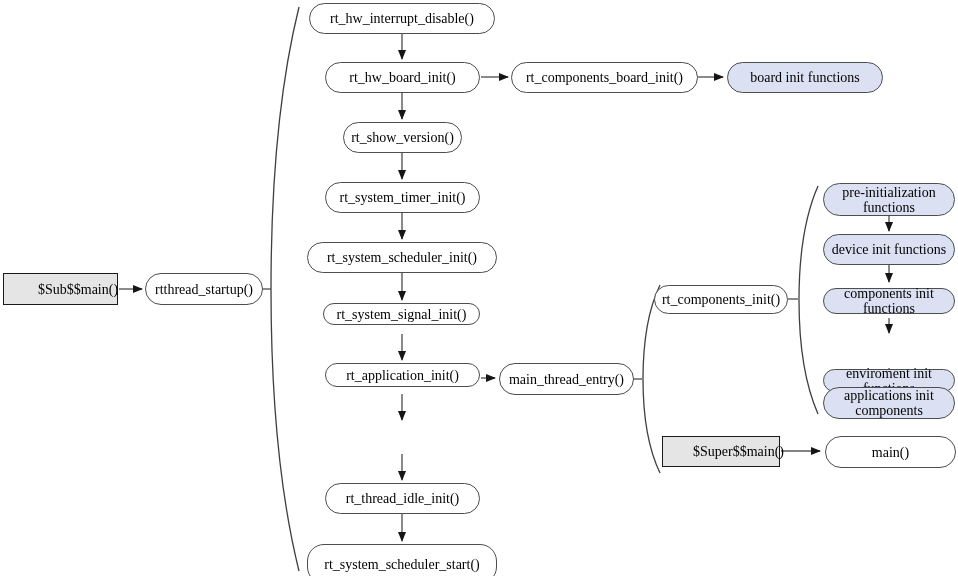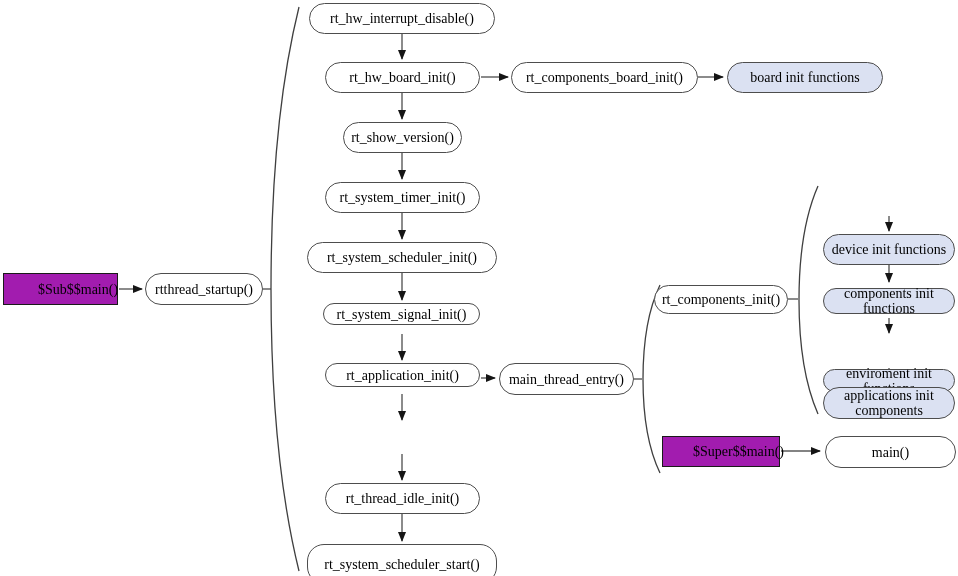--- a/index.html
+++ b/index.html
@@ -9,21 +9,21 @@
     overflow:hidden;
   }
   #wires{position:absolute;left:0;top:0;width:958px;height:576px;}
   .node{
     position:absolute;display:flex;align-items:center;justify-content:center;
     text-align:center;font-size:14px;color:#000;line-height:15px;
     box-sizing:border-box;background:#fff;border:1.4px solid #4d4d4d;
   }
   .stadium{border-radius:17px;}
   .blue{background:#dbe1f2;border-color:#4d4d4d;}
-  .tan{background:#a21caf;border:1.4px solid #1a1a1a;border-radius:0;padding-left:35px;}
+  .tan{background:#e5e5e5;border:1.4px solid #1a1a1a;border-radius:0;padding-left:35px;}
   .wire{stroke:#5a5a5a;stroke-width:1.4;fill:none;}
   .paren{stroke:#3f3f3f;stroke-width:1.3;fill:none;}
 </style>
 </head>
 <body>
 
 <div id="stage">
 
   <svg id="wires">
     <defs>
@@ -73,20 +73,21 @@
   <div class="node stadium" style="left:325px;top:182px;width:155px;height:31px;">rt_system_timer_init()</div>
   <div class="node stadium" style="left:307px;top:242px;width:190px;height:31px;">rt_system_scheduler_init()</div>
   <div class="node stadium" style="left:323px;top:303px;width:157px;height:22px;">rt_system_signal_init()</div>
   <div class="node stadium" style="left:325px;top:363px;width:155px;height:24px;">rt_application_init()</div>
   <div class="node stadium" style="left:325px;top:483px;width:155px;height:31px;">rt_thread_idle_init()</div>
   <div class="node stadium" style="left:307px;top:544px;width:190px;height:40px;">rt_system_scheduler_start()</div>
 
   <div class="node stadium" style="left:499px;top:363px;width:135px;height:32px;">main_thread_entry()</div>
   <div class="node stadium" style="left:654px;top:285px;width:134px;height:29px;">rt_components_init()</div>
 
+  <div class="node stadium blue" style="left:823px;top:183px;width:132px;height:33px;">pre-initialization functions</div>
   <div class="node stadium blue" style="left:823px;top:234px;width:132px;height:31px;">device init functions</div>
   <div class="node stadium blue" style="left:823px;top:288px;width:132px;height:26px;">components init functions</div>
   <div class="node stadium blue" style="left:823px;top:336px;width:132px;height:23px;margin-top:33px;">enviroment init functions</div>
   <div class="node stadium blue" style="left:823px;top:387px;width:132px;height:32px;">applications init components</div>
 
   <div class="node tan" style="left:662px;top:436px;width:118px;height:31px;">$Super$$main()</div>
   <div class="node stadium" style="left:825px;top:436px;width:131px;height:32px;">main()</div>
 
 </div>
 

